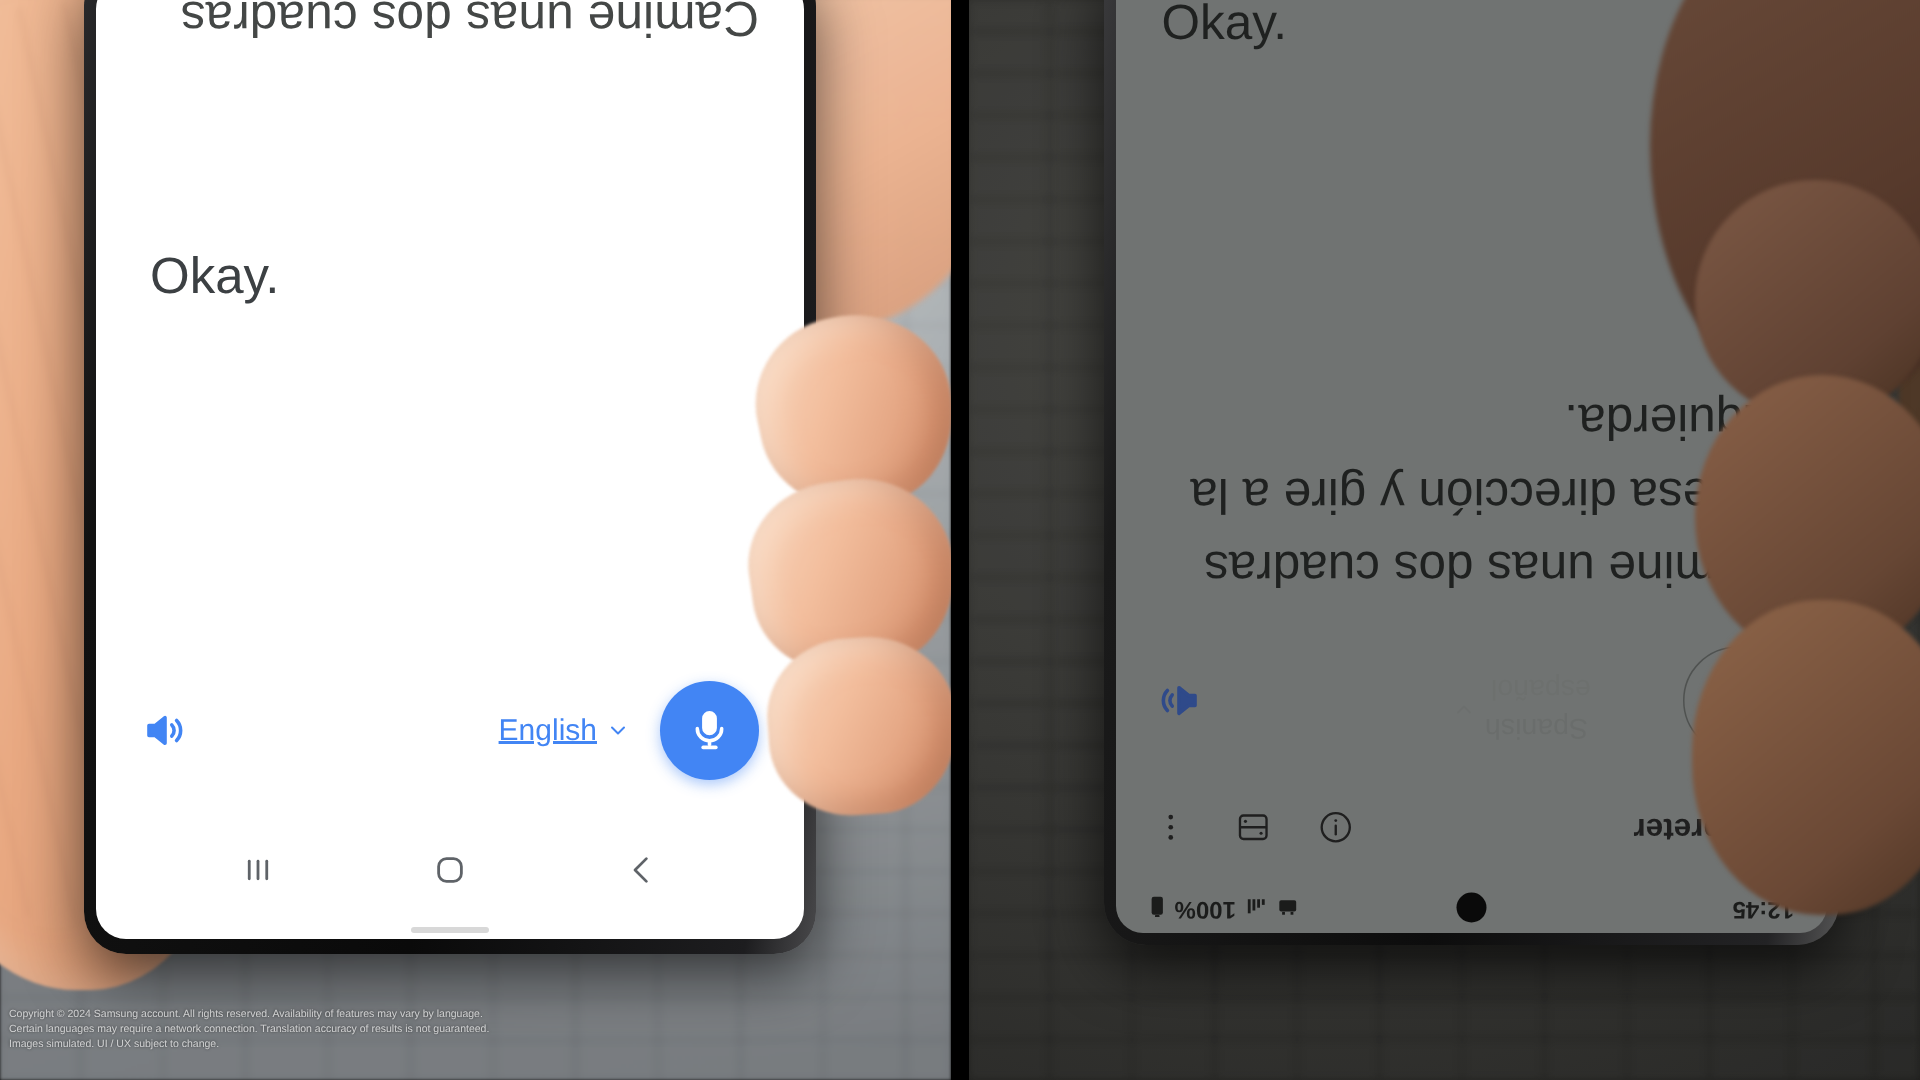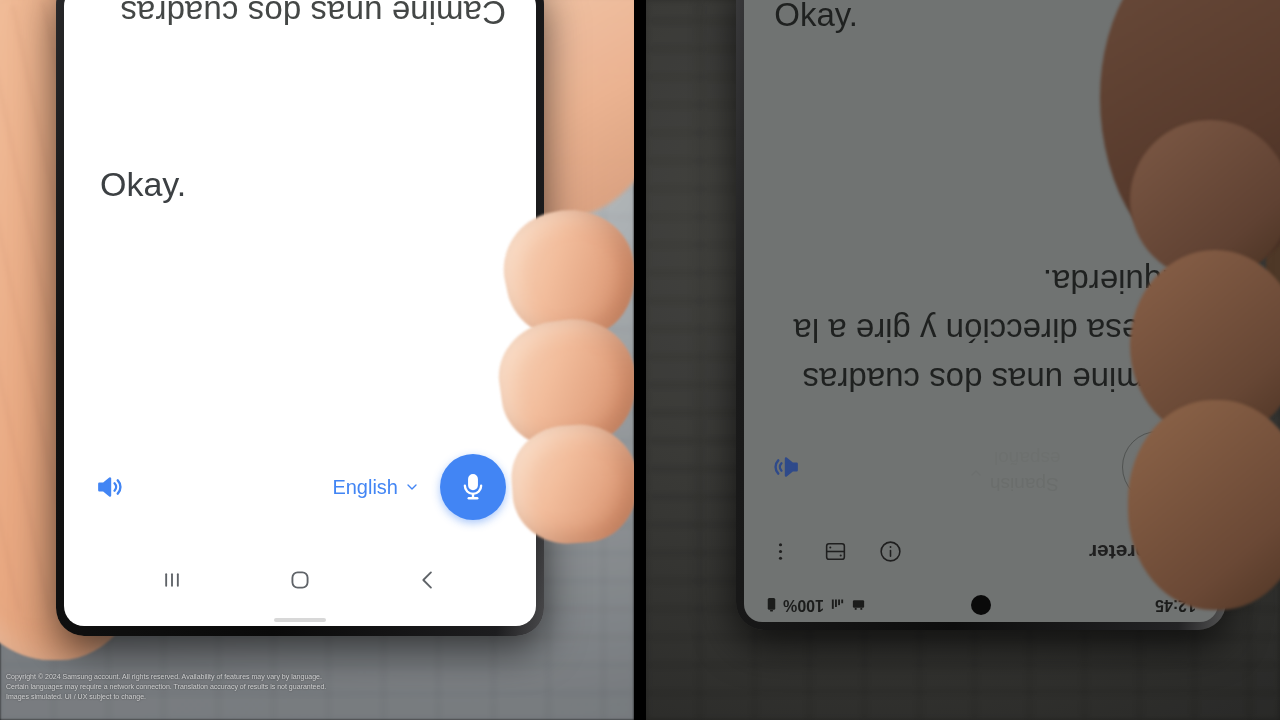--- a/index.html
+++ b/index.html
@@ -112,21 +112,21 @@
   #left-source{
     position:absolute;left:36px;top:176px;
     color:#3c4043;font-size:34px;line-height:44px;
   }
   #left-controls{
     position:absolute;left:0;right:0;bottom:94px;height:90px;
     display:flex;align-items:center;
   }
   #left-speaker{margin-left:30px;}
   #left-lang-wrap{margin-left:auto;display:flex;align-items:center;gap:6px;margin-right:20px;}
-  #left-lang-label{color:#4285f4;font-size:20px;}
+  #left-lang-label{color:#4285f4;font-size:20px;text-decoration:underline;}
   #left-mic{
     width:66px;height:66px;border-radius:50%;background:#4285f4;
     display:flex;align-items:center;justify-content:center;margin-right:30px;
     box-shadow:0 3px 9px rgba(66,133,244,.45);
   }
   #left-navbar{
     position:absolute;left:0;right:0;bottom:14px;height:64px;
     display:flex;align-items:center;justify-content:space-around;
     padding:0 44px;box-sizing:border-box;
   }

